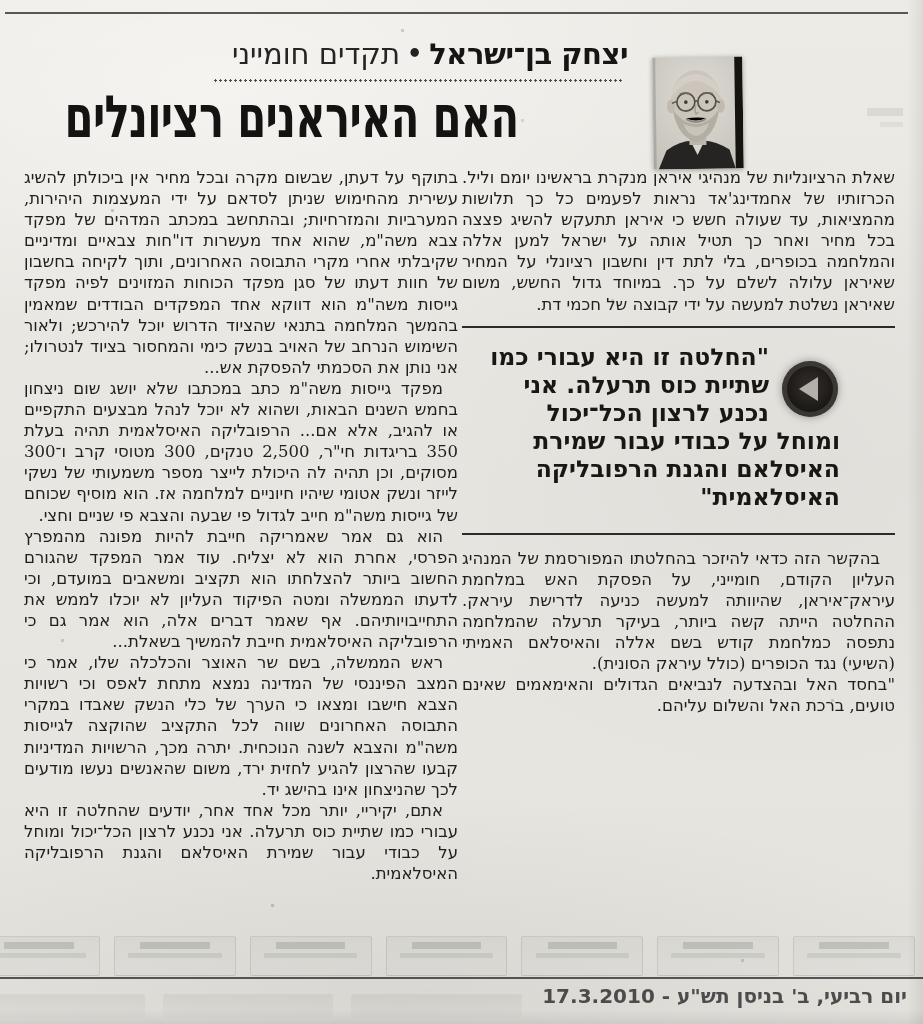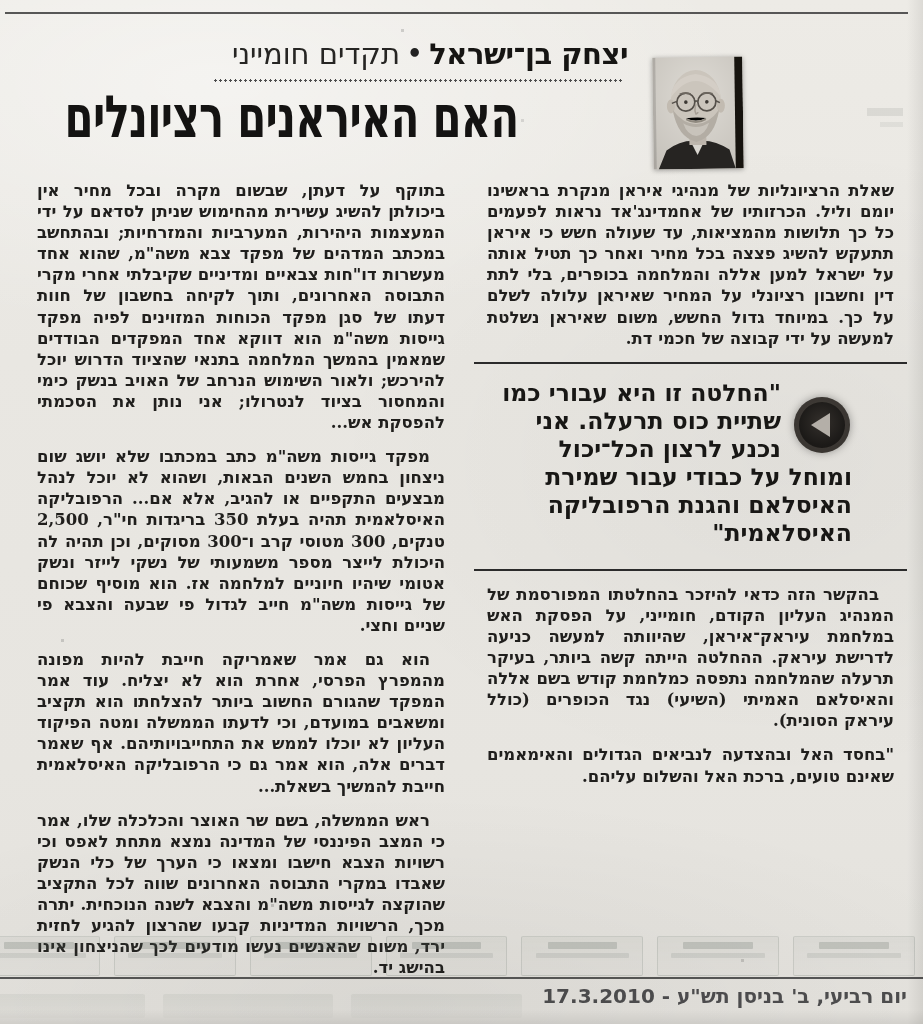--- a/index.html
+++ b/index.html
@@ -32,23 +32,23 @@
   .headline{position:absolute;top:84px;right:405px;margin:0;white-space:nowrap;
     font-size:58px;line-height:66px;font-weight:bold;color:#141312;letter-spacing:-1px;
     transform:scaleX(0.72);transform-origin:100% 50%;}
   
   .author-photo{position:absolute;top:57px;left:681px;width:90px;height:112px;margin:0;
     transform:rotate(-0.8deg);box-shadow:0 1px 5px rgba(0,0,0,0.35);background:#d6d3cd;}
   .author-photo svg{display:block;}
   
   .col{position:absolute;top:167px;font-size:16.5px;line-height:21.1px;text-align:justify;color:#201f1d;
        font-family:"DejaVu Serif","DejaVu Sans",serif;}
-  .col-right{right:16px;width:433px;}
+  .col-right{right:28px;width:433px;}
   .col-left{right:465px;width:434px;}
-  .col p{margin:13px;text-indent:15px;font-weight:bold;}
+  .col p{margin:0;text-indent:15px;}
   .col p.flush{text-indent:0;}
   
   .pull-quote{margin:11px 0 13px 0;border-top:2px solid #2b2b2b;border-bottom:2px solid #2b2b2b;
     padding:15px 0 22px 0;}
   .pull-quote-inner{margin:0 55px 0 25px;font-family:"DejaVu Sans",sans-serif;font-weight:bold;
     font-size:23.5px;line-height:28px;text-align:right;color:#181715;text-indent:0;}
   .quote-circle{float:right;width:56px;height:56px;margin:18px 2px 8px 13px;border-radius:50%;
     background:radial-gradient(circle at 50% 45%, #34302c 0%, #1c1a18 55%, #141210 100%);
     box-shadow:0 0 9px rgba(0,0,0,0.35), inset 0 0 0 5px rgba(120,112,104,0.35);
     position:relative;}
@@ -167,20 +167,21 @@
 
     <p>בהקשר הזה כדאי להיזכר בהחלטתו המפורסמת של המנהיג העליון הקודם, חומייני, על הפסקת האש במלחמת עיראק־איראן, שהיוותה למעשה כניעה לדרישת עיראק. ההחלטה הייתה קשה ביותר, בעיקר תרעלה שהמלחמה נתפסה כמלחמת קודש בשם אללה והאיסלאם האמיתי (השיעי) נגד הכופרים (כולל עיראק הסונית).</p>
     <p class="flush">"בחסד האל ובהצדעה לנביאים הגדולים והאימאמים שאינם טועים, ברכת האל והשלום עליהם.</p>
   </section>
 
   <section class="col col-left">
     <p class="flush">בתוקף על דעתן, שבשום מקרה ובכל מחיר אין ביכולתן להשיג עשירית מהחימוש שניתן לסדאם על ידי המעצמות היהירות, המערביות והמזרחיות; ובהתחשב במכתב המדהים של מפקד צבא משה"מ, שהוא אחד מעשרות דו"חות צבאיים ומדיניים שקיבלתי אחרי מקרי התבוסה האחרונים, ותוך לקיחה בחשבון של חוות דעתו של סגן מפקד הכוחות המזוינים לפיה מפקד גייסות משה"מ הוא דווקא אחד המפקדים הבודדים שמאמין בהמשך המלחמה בתנאי שהציוד הדרוש יוכל להירכש; ולאור השימוש הנרחב של האויב בנשק כימי והמחסור בציוד לנטרולו; אני נותן את הסכמתי להפסקת אש...</p>
     <p>מפקד גייסות משה"מ כתב במכתבו שלא יושג שום ניצחון בחמש השנים הבאות, ושהוא לא יוכל לנהל מבצעים התקפיים או להגיב, אלא אם... הרפובליקה האיסלאמית תהיה בעלת 350 בריגדות חי"ר, 2,500 טנקים, 300 מטוסי קרב ו־300 מסוקים, וכן תהיה לה היכולת לייצר מספר משמעותי של נשקי לייזר ונשק אטומי שיהיו חיוניים למלחמה אז. הוא מוסיף שכוחם של גייסות משה"מ חייב לגדול פי שבעה והצבא פי שניים וחצי.</p>
     <p>הוא גם אמר שאמריקה חייבת להיות מפונה מהמפרץ הפרסי, אחרת הוא לא יצליח. עוד אמר המפקד שהגורם החשוב ביותר להצלחתו הוא תקציב ומשאבים במועדם, וכי לדעתו הממשלה ומטה הפיקוד העליון לא יוכלו לממש את התחייבויותיהם. אף שאמר דברים אלה, הוא אמר גם כי הרפובליקה האיסלאמית חייבת להמשיך בשאלת...</p>
     <p>ראש הממשלה, בשם שר האוצר והכלכלה שלו, אמר כי המצב הפיננסי של המדינה נמצא מתחת לאפס וכי רשויות הצבא חישבו ומצאו כי הערך של כלי הנשק שאבדו במקרי התבוסה האחרונים שווה לכל התקציב שהוקצה לגייסות משה"מ והצבא לשנה הנוכחית. יתרה מכך, הרשויות המדיניות קבעו שהרצון להגיע לחזית ירד, משום שהאנשים נעשו מודעים לכך שהניצחון אינו בהישג יד.</p>
+    <p>אתם, יקיריי, יותר מכל אחד אחר, יודעים שהחלטה זו היא עבורי כמו שתיית כוס תרעלה. אני נכנע לרצון הכל־יכול ומוחל על כבודי עבור שמירת האיסלאם והגנת הרפובליקה האיסלאמית.</p>
   </section>
 
   <div class="ghost-table">
     <div class="ghost-cell">
         <i></i>
         <i></i>
       </div>
     <div class="ghost-cell">
         <i></i>
         <i></i>

